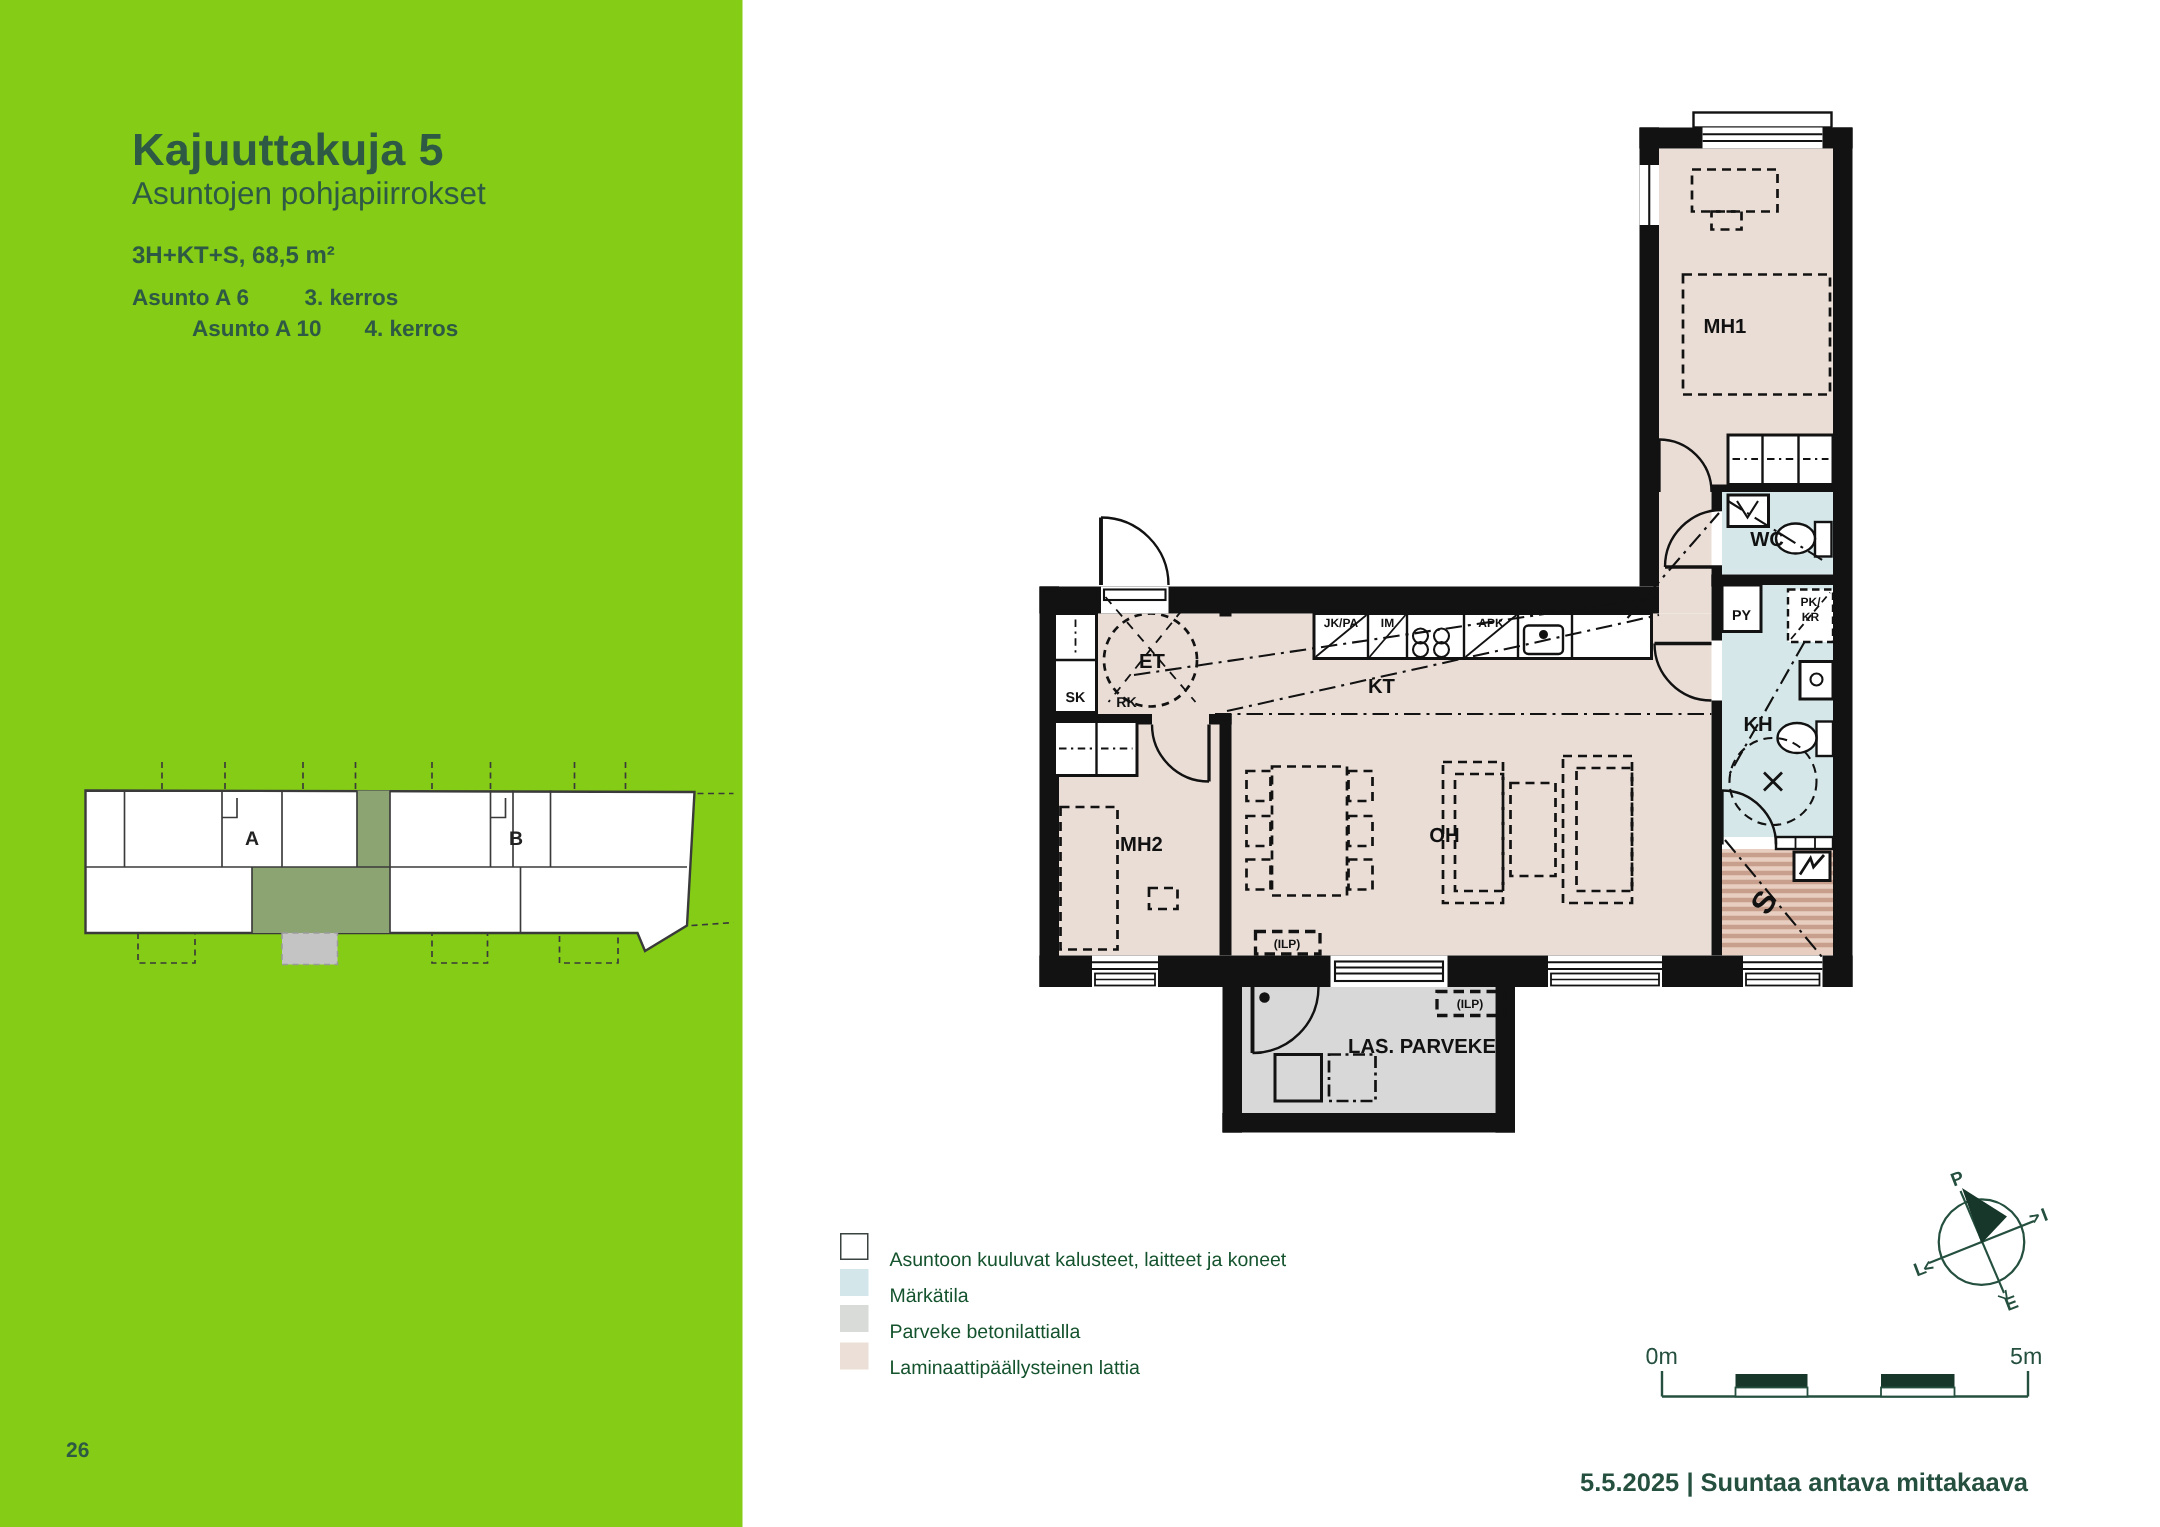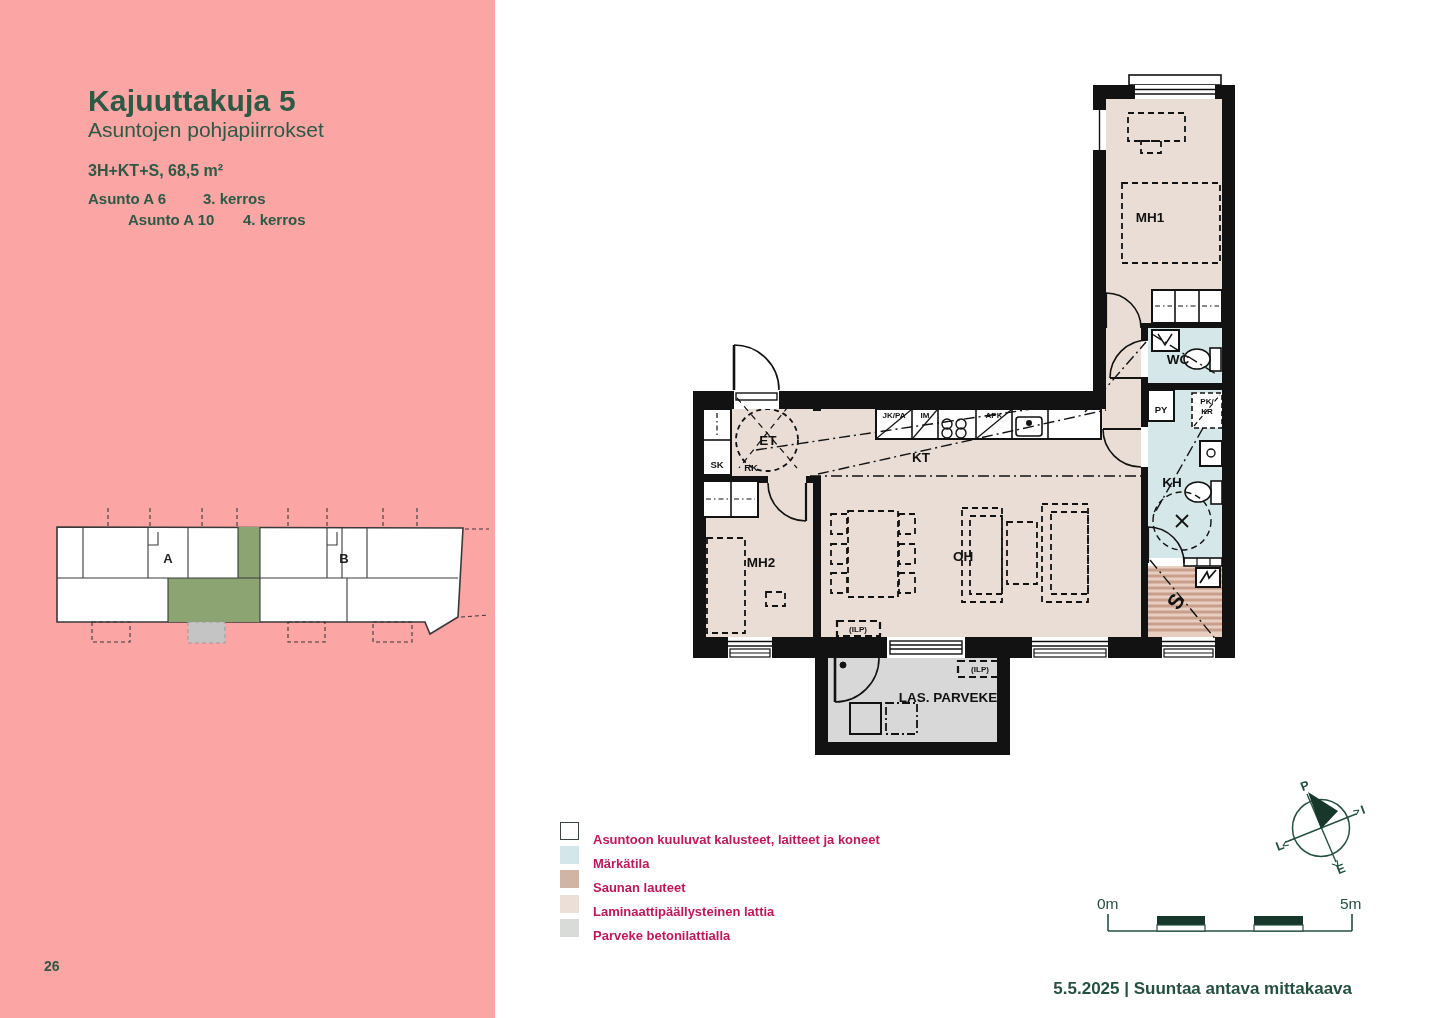--- a/index.html
+++ b/index.html
@@ -1,32 +1,32 @@
 <!DOCTYPE html>
 <html><head>
 <meta charset="utf-8">
 <style>
   html,body{margin:0;padding:0;}
   body{width:1440px;height:1018px;position:relative;background:#ffffff;
        font-family:"Liberation Sans",sans-serif;overflow:hidden;}
-  .sidebar{position:absolute;left:0;top:0;width:495px;height:1018px;background:#fca5a5;}
+  .sidebar{position:absolute;left:0;top:0;width:495px;height:1018px;background:#84cc16;}
   .txt{position:absolute;color:#2d5945;}
   .title{left:88px;top:84px;font-size:30px;font-weight:600;letter-spacing:.2px;}
   .subtitle{left:88px;top:118px;font-size:21px;font-weight:400;}
   .apt-type{left:88px;top:162px;font-size:16px;font-weight:700;}
   .unit-row{font-size:15px;font-weight:600;}
   .unit-name{position:absolute;left:88px;}
   .unit-floor{position:absolute;left:203px;}
   .row1{top:190px;} .row2{top:211px;margin-left:40px;}
   .page-num{left:44px;top:958px;font-size:14px;font-weight:600;}
   .legend{position:absolute;left:560px;top:819px;}
   .legend-row{display:flex;align-items:center;height:24.2px;}
   .swatch{width:19px;height:18px;flex:0 0 19px;}
   .swatch.bordered{box-sizing:border-box;border:1.6px solid #3a4340;}
-  .legend-label{margin-left:14px;font-size:13px;color:#be185d;font-weight:700;margin-top:16px;}
+  .legend-label{margin-left:14px;font-size:13px;color:#14532d;font-weight:400;margin-top:16px;}
   .footer{position:absolute;right:88px;top:959px;font-size:17px;font-weight:600;color:#25503f;margin-top:20px;}
   svg text{font-family:"Liberation Sans",sans-serif;}
   .room-label{font-size:13.5px;font-weight:700;fill:#111;}
   .small-label{font-size:9.5px;font-weight:700;fill:#111;}
   .tiny-label{font-size:8px;font-weight:700;fill:#111;}
   .compass-label{font-size:12.5px;font-weight:700;fill:#25503f;}
   .scale-label{font-size:15.5px;font-weight:500;fill:#25503f;}
   .key-label{font-size:13px;font-weight:700;fill:#222;}
 </style>
 </head>
@@ -46,30 +46,26 @@
 <div class="legend">
   <div class="legend-row">
     <span class="swatch bordered" style="background: rgb(255, 255, 255);"></span>
     <span class="legend-label">Asuntoon kuuluvat kalusteet, laitteet ja koneet</span>
   </div>
   <div class="legend-row">
     <span class="swatch" style="background: rgb(211, 230, 233);"></span>
     <span class="legend-label">Märkätila</span>
   </div>
   <div class="legend-row">
-    <span class="swatch" style="background: rgb(209, 181, 164);"></span>
-    <span class="legend-label">Saunan lauteet</span>
+    <span class="swatch" style="background: rgb(216, 219, 216);"></span>
+    <span class="legend-label">Parveke betonilattialla</span>
   </div>
   <div class="legend-row">
     <span class="swatch" style="background: rgb(236, 223, 216);"></span>
     <span class="legend-label">Laminaattipäällysteinen lattia</span>
-  </div>
-  <div class="legend-row">
-    <span class="swatch" style="background: rgb(216, 219, 216);"></span>
-    <span class="legend-label">Parveke betonilattialla</span>
   </div>
 </div>
 
 <div class="footer">5.5.2025 | Suuntaa antava mittakaava</div>
 
 <svg width="1440" height="1018" viewBox="0 0 1440 1018" style="position:absolute;left:0;top:0;" xmlns="http://www.w3.org/2000/svg">
 
   <g>
     <rect x="706" y="409" width="435" height="228" fill="#eaddd6"></rect>
     <rect x="1106" y="99" width="116" height="229" fill="#eaddd6"></rect>

